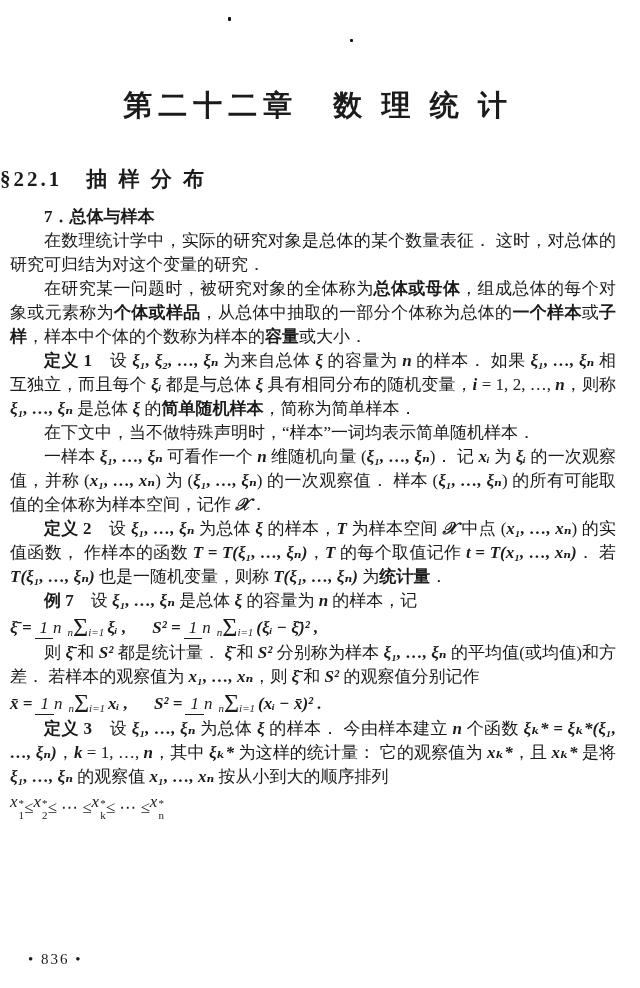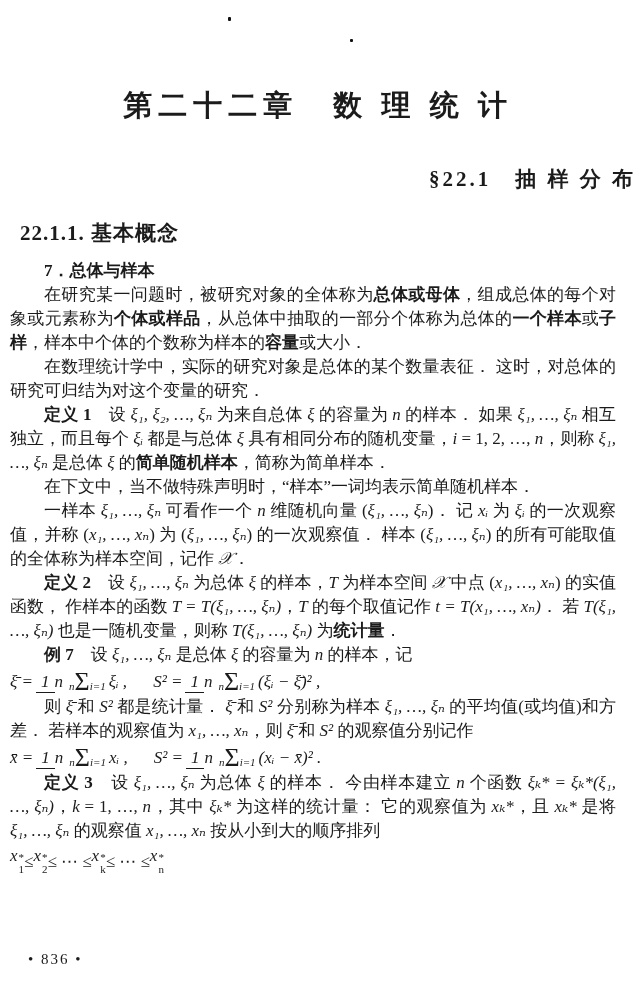--- a/index.html
+++ b/index.html
@@ -18,42 +18,42 @@
   .chapter-title{
     margin:88px 0 0 0;
     text-align:center;
     font-size:29px;
     font-weight:bold;
     letter-spacing:6px;
     line-height:1.2;
   }
   .section-title{
     margin:42px 0 0 0;
-    text-align:right;
+    text-align:left;
     font-size:21px;
     font-weight:bold;
     letter-spacing:3px;
   }
   .subsection-title{
     margin:26px 0 0 20px;
     font-size:21px;
     font-weight:bold;
     letter-spacing:1px;
   }
   .body-text{
     margin:12px 20px 0 10px;
     font-size:17px;
     line-height:24px;
     text-align:justify;
     text-justify:inter-ideograph;
   }
   .para{text-indent:2em;margin:0;}
   .subhead{text-indent:2em;margin:0;font-weight:600;}
   .b{font-weight:bold;}
-  .it{font-style:italic;}
+  .it{font-style:italic;font-weight:bold;}
 
   .equation{
     text-indent:0;
     text-align:left;
     margin:4px 0 2px 0;
     font-size:17px;
     line-height:1;
     white-space:nowrap;
   }
   .equation > span{vertical-align:middle;display:inline-block;}
@@ -86,26 +86,25 @@
 
 <div class="page">
 
   <div class="speck" id="speck1"></div>
   <div class="speck" id="speck2"></div>
 
   <h1 class="chapter-title">第二十二章　数 理 统 计</h1>
 
   <h2 class="section-title">§22.1　抽 样 分 布</h2>
 
-  <h3 class="subsection-title">22.1.1. 基本概念</h3>
 
   <div class="body-text">
     <p class="subhead"><span>7．总体与样本</span></p>
+    <p class="para"><span>在数理统计学中，实际的研究对象是总体的某个数量表征． 这时，对总体的研究可归结为对这个变量的研究．</span></p>
     <p class="para"><span>在研究某一问题时，被研究对象的全体称为</span><span class="b">总体或母体</span><span>，组成总体的每个对象或元素称为</span><span class="b">个体或样品</span><span>，从总体中抽取的一部分个体称为总体的</span><span class="b">一个样本</span><span>或</span><span class="b">子样</span><span>，样本中个体的个数称为样本的</span><span class="b">容量</span><span>或大小．</span></p>
-    <p class="para"><span>在数理统计学中，实际的研究对象是总体的某个数量表征． 这时，对总体的研究可归结为对这个变量的研究．</span></p>
     <p class="para"><span class="b">定义 1</span><span>　设 </span><span class="it">ξ₁, ξ₂, …, ξₙ</span><span> 为来自总体 </span><span class="it">ξ</span><span> 的容量为 </span><span class="it">n</span><span> 的样本． 如果 </span><span class="it">ξ₁, …, ξₙ</span><span> 相互独立，而且每个 </span><span class="it">ξᵢ</span><span> 都是与总体 </span><span class="it">ξ</span><span> 具有相同分布的随机变量，</span><span class="it">i</span><span> = 1, 2, …, </span><span class="it">n</span><span>，则称 </span><span class="it">ξ₁, …, ξₙ</span><span> 是总体 </span><span class="it">ξ</span><span> 的</span><span class="b">简单随机样本</span><span>，简称为简单样本．</span></p>
     <p class="para"><span>在下文中，当不做特殊声明时，“样本”一词均表示简单随机样本．</span></p>
     <p class="para"><span>一样本 </span><span class="it">ξ₁, …, ξₙ</span><span> 可看作一个 </span><span class="it">n</span><span> 维随机向量 (</span><span class="it">ξ₁, …, ξₙ</span><span>)． 记 </span><span class="it">xᵢ</span><span> 为 </span><span class="it">ξᵢ</span><span> 的一次观察值，并称 (</span><span class="it">x₁, …, xₙ</span><span>) 为 (</span><span class="it">ξ₁, …, ξₙ</span><span>) 的一次观察值． 样本 (</span><span class="it">ξ₁, …, ξₙ</span><span>) 的所有可能取值的全体称为样本空间，记作 </span><span class="it">𝒳</span><span>．</span></p>
     <p class="para"><span class="b">定义 2</span><span>　设 </span><span class="it">ξ₁, …, ξₙ</span><span> 为总体 </span><span class="it">ξ</span><span> 的样本，</span><span class="it">T</span><span> 为样本空间 </span><span class="it">𝒳</span><span> 中点 (</span><span class="it">x₁, …, xₙ</span><span>) 的实值函数， 作样本的函数 </span><span class="it">T = T(ξ₁, …, ξₙ)</span><span>，</span><span class="it">T</span><span> 的每个取值记作 </span><span class="it">t = T(x₁, …, xₙ)</span><span>． 若 </span><span class="it">T(ξ₁, …, ξₙ)</span><span> 也是一随机变量，则称 </span><span class="it">T(ξ₁, …, ξₙ)</span><span> 为</span><span class="b">统计量</span><span>．</span></p>
     <p class="para"><span class="b">例 7</span><span>　设 </span><span class="it">ξ₁, …, ξₙ</span><span> 是总体 </span><span class="it">ξ</span><span> 的容量为 </span><span class="it">n</span><span> 的样本，记</span></p>
     <p class="equation"><span class="it">ξ̄ = </span><span class="frac"><span class="num">1</span><span class="den">n</span></span><span class="sum"><span class="lim">n</span><span class="sigma">Σ</span><span class="lim">i=1</span></span><span class="it"> ξᵢ ,</span><span class="gap"></span><span class="it">S² = </span><span class="frac"><span class="num">1</span><span class="den">n</span></span><span class="sum"><span class="lim">n</span><span class="sigma">Σ</span><span class="lim">i=1</span></span><span class="it"> (ξᵢ − ξ̄)² ,</span></p>
     <p class="para"><span>则 </span><span class="it">ξ̄</span><span> 和 </span><span class="it">S²</span><span> 都是统计量． </span><span class="it">ξ̄</span><span> 和 </span><span class="it">S²</span><span> 分别称为样本 </span><span class="it">ξ₁, …, ξₙ</span><span> 的平均值(或均值)和方差． 若样本的观察值为 </span><span class="it">x₁, …, xₙ</span><span>，则 </span><span class="it">ξ̄</span><span> 和 </span><span class="it">S²</span><span> 的观察值分别记作</span></p>
     <p class="equation"><span class="it">x̄ = </span><span class="frac"><span class="num">1</span><span class="den">n</span></span><span class="sum"><span class="lim">n</span><span class="sigma">Σ</span><span class="lim">i=1</span></span><span class="it"> xᵢ ,</span><span class="gap"></span><span class="it">S² = </span><span class="frac"><span class="num">1</span><span class="den">n</span></span><span class="sum"><span class="lim">n</span><span class="sigma">Σ</span><span class="lim">i=1</span></span><span class="it"> (xᵢ − x̄)² .</span></p>
     <p class="para"><span class="b">定义 3</span><span>　设 </span><span class="it">ξ₁, …, ξₙ</span><span> 为总体 </span><span class="it">ξ</span><span> 的样本． 今由样本建立 </span><span class="it">n</span><span> 个函数 </span><span class="it">ξₖ* = ξₖ*(ξ₁, …, ξₙ)</span><span>，</span><span class="it">k</span><span> = 1, …, </span><span class="it">n</span><span>，其中 </span><span class="it">ξₖ*</span><span> 为这样的统计量： 它的观察值为 </span><span class="it">xₖ*</span><span>，且 </span><span class="it">xₖ*</span><span> 是将 </span><span class="it">ξ₁, …, ξₙ</span><span> 的观察值 </span><span class="it">x₁, …, xₙ</span><span> 按从小到大的顺序排列</span></p>
     <p class="equation"><span class="ss"><span class="ssb">x</span><span class="ssc">

